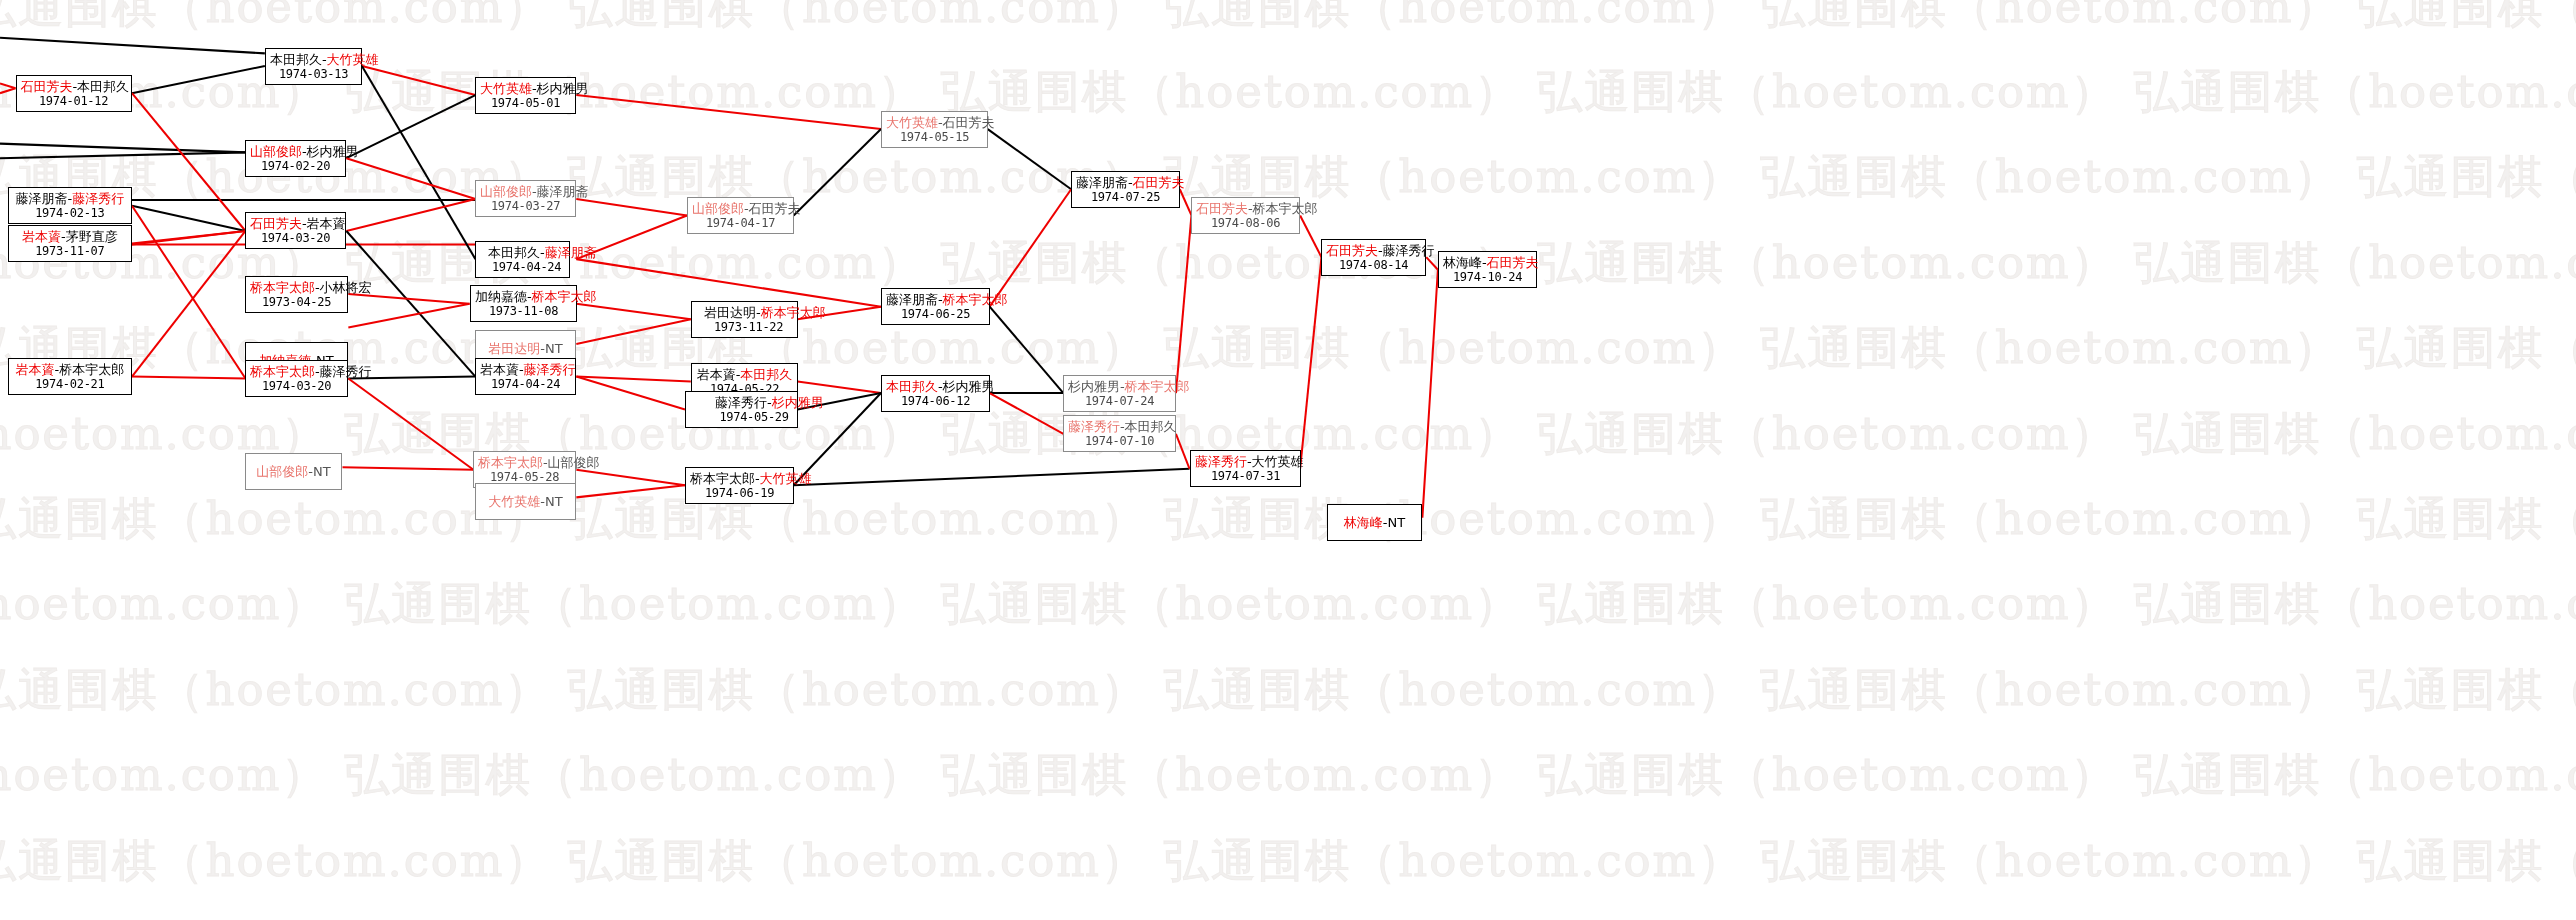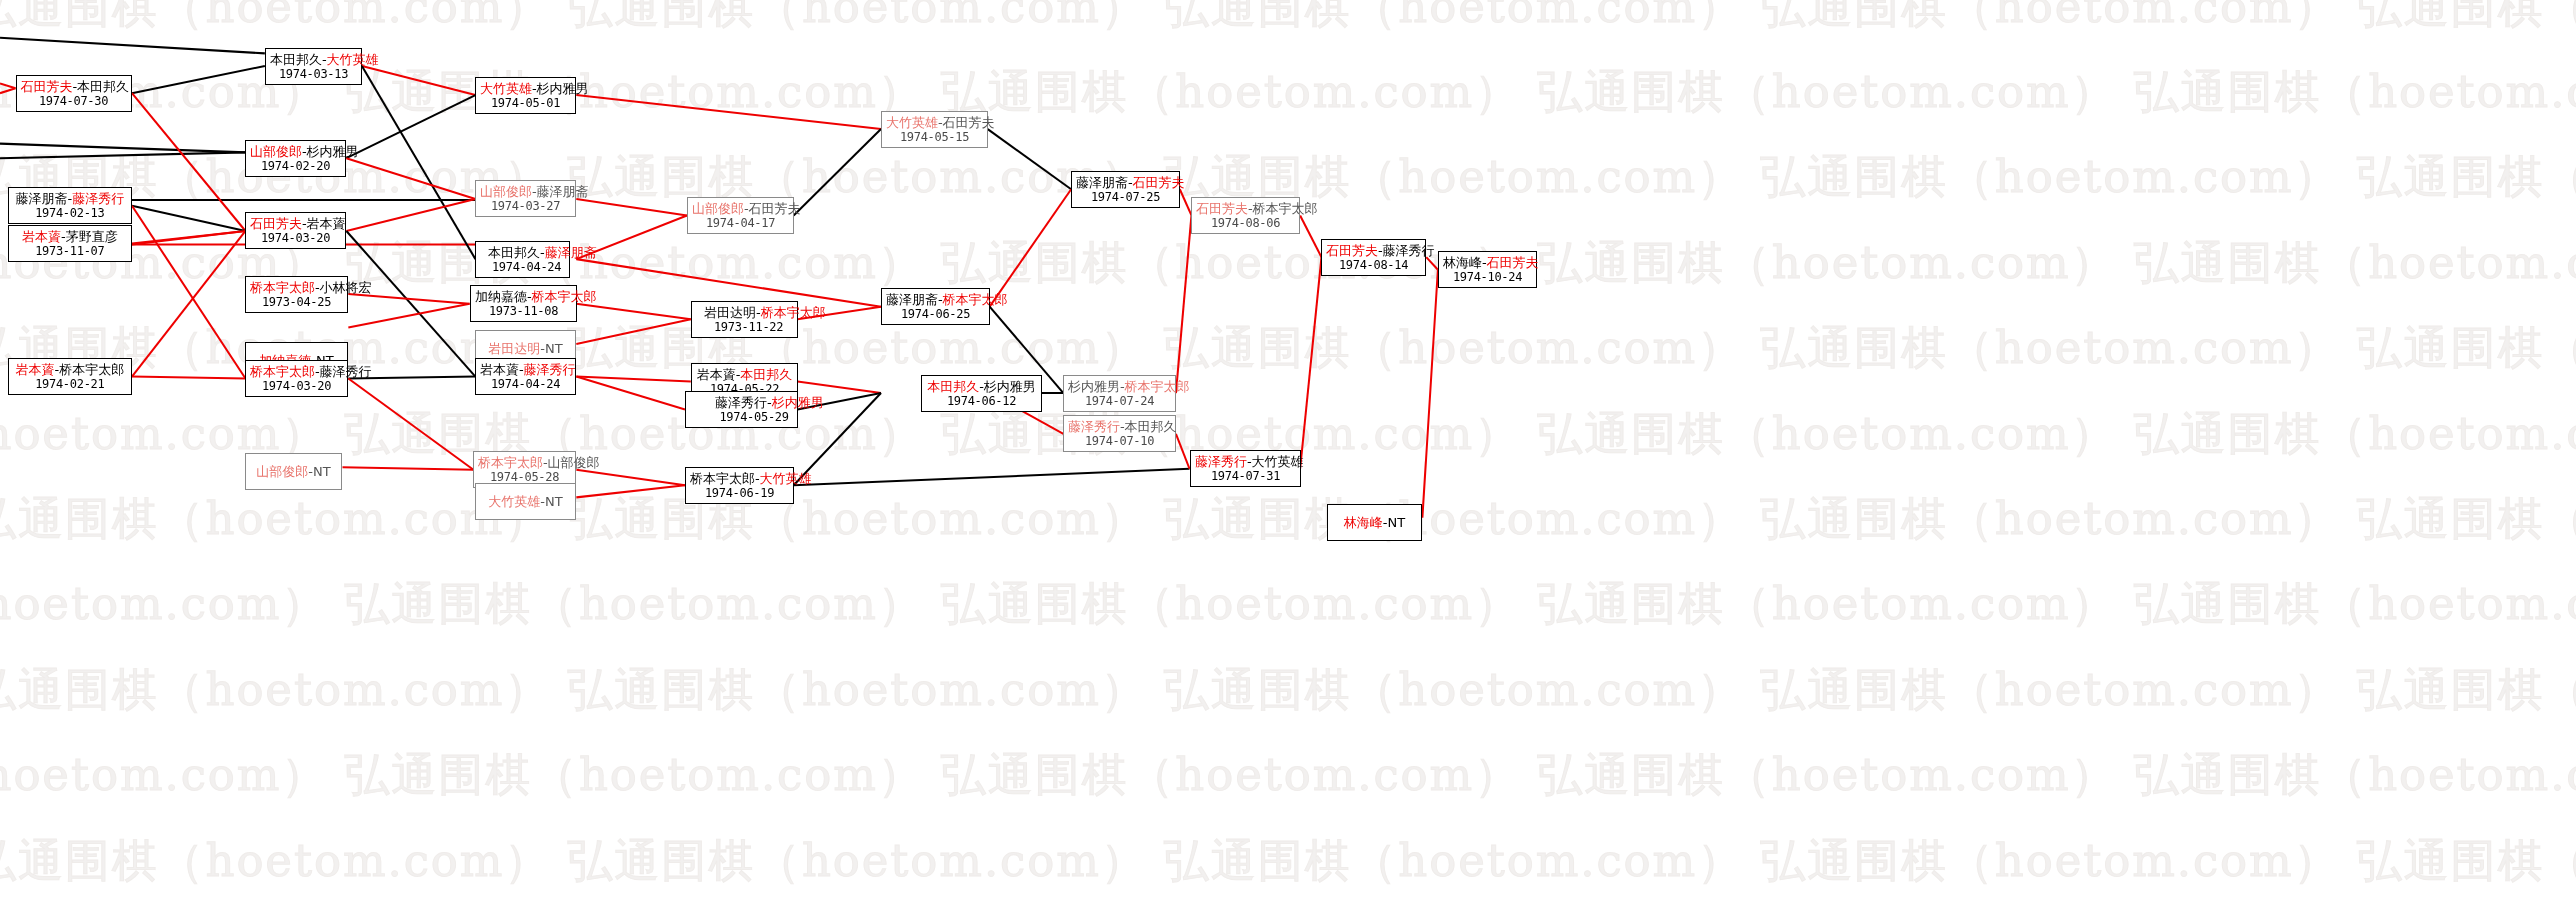--- a/index.html
+++ b/index.html
@@ -131,21 +131,21 @@
       <line x1="1212" y1="447" x2="1226" y2="483" class="e-red"></line>
       <line x1="1340" y1="483" x2="1362" y2="265" class="e-red"></line>
       <line x1="1340" y1="222" x2="1362" y2="265" class="e-red"></line>
       <line x1="1470" y1="265" x2="1482" y2="278" class="e-red"></line>
       <line x1="1466" y1="533.5" x2="1482" y2="278" class="e-red"></line>
     </svg>
 
   <div id="nodes">
       <div class="node" id="node-n1" style="left: 15.5px; top: 75px; width: 116px; height: 37px;">
         <span class="ttl"><span class="p-red">石田芳夫</span><span class="sep">-</span><span class="p-blk">本田邦久</span></span>
-        <span class="dt">1974-07-30</span>
+        <span class="dt">1974-01-12</span>
       </div>
       <div class="node" id="node-n2" style="left: 7.8px; top: 187px; width: 124px; height: 37px;">
         <span class="ttl"><span class="p-blk">藤泽朋斋</span><span class="sep">-</span><span class="p-red">藤泽秀行</span></span>
         <span class="dt">1974-02-13</span>
       </div>
       <div class="node" id="node-n3" style="left: 7.8px; top: 225px; width: 124px; height: 37px;">
         <span class="ttl"><span class="p-red">岩本薋</span><span class="sep">-</span><span class="p-blk">茅野直彦</span></span>
         <span class="dt">1973-11-07</span>
       </div>
       <div class="node" id="node-n4" style="left: 7.8px; top: 358px; width: 124px; height: 37px;">
@@ -229,21 +229,21 @@
         <span class="dt">1974-06-19</span>
       </div>
       <div class="node faded" id="node-n25" style="left: 881px; top: 111px; width: 107px; height: 37px;">
         <span class="ttl"><span class="p-red">大竹英雄</span><span class="sep">-</span><span class="p-blk">石田芳夫</span></span>
         <span class="dt">1974-05-15</span>
       </div>
       <div class="node" id="node-n26" style="left: 881px; top: 288px; width: 109px; height: 37px;">
         <span class="ttl"><span class="p-blk">藤泽朋斋</span><span class="sep">-</span><span class="p-red">桥本宇太郎</span></span>
         <span class="dt">1974-06-25</span>
       </div>
-      <div class="node" id="node-n27" style="left: 881px; top: 375px; width: 121px; height: 37px; margin-left: 40px;">
+      <div class="node" id="node-n27" style="left: 881px; top: 375px; width: 109px; height: 37px;">
         <span class="ttl"><span class="p-red">本田邦久</span><span class="sep">-</span><span class="p-blk">杉内雅男</span></span>
         <span class="dt">1974-06-12</span>
       </div>
       <div class="node" id="node-n28" style="left: 1071px; top: 171px; width: 109px; height: 37px;">
         <span class="ttl"><span class="p-blk">藤泽朋斋</span><span class="sep">-</span><span class="p-red">石田芳夫</span></span>
         <span class="dt">1974-07-25</span>
       </div>
       <div class="node faded" id="node-n29" style="left: 1063px; top: 375px; width: 113px; height: 37px;">
         <span class="ttl"><span class="p-blk">杉内雅男</span><span class="sep">-</span><span class="p-red">桥本宇太郎</span></span>
         <span class="dt">1974-07-24</span>

